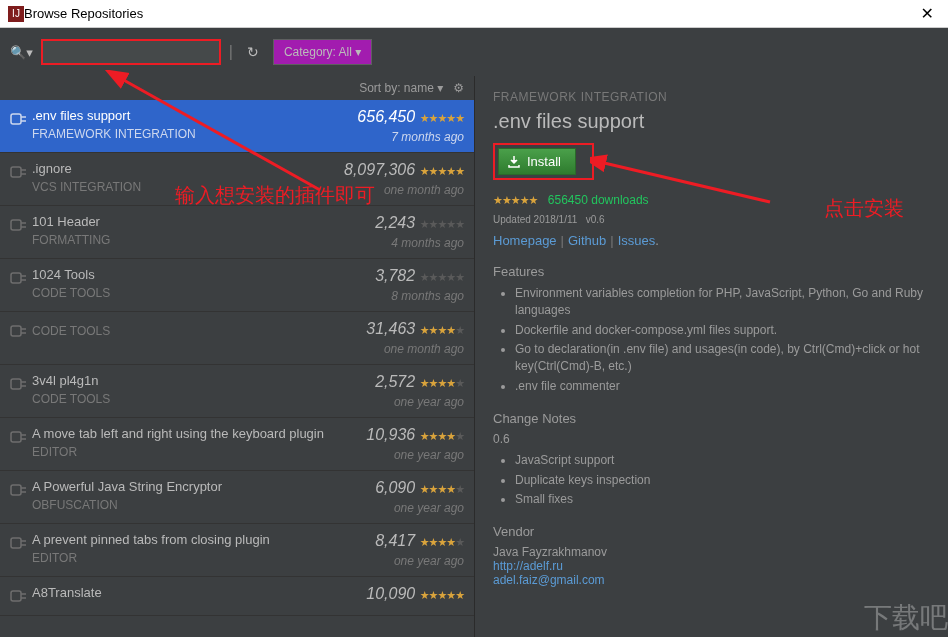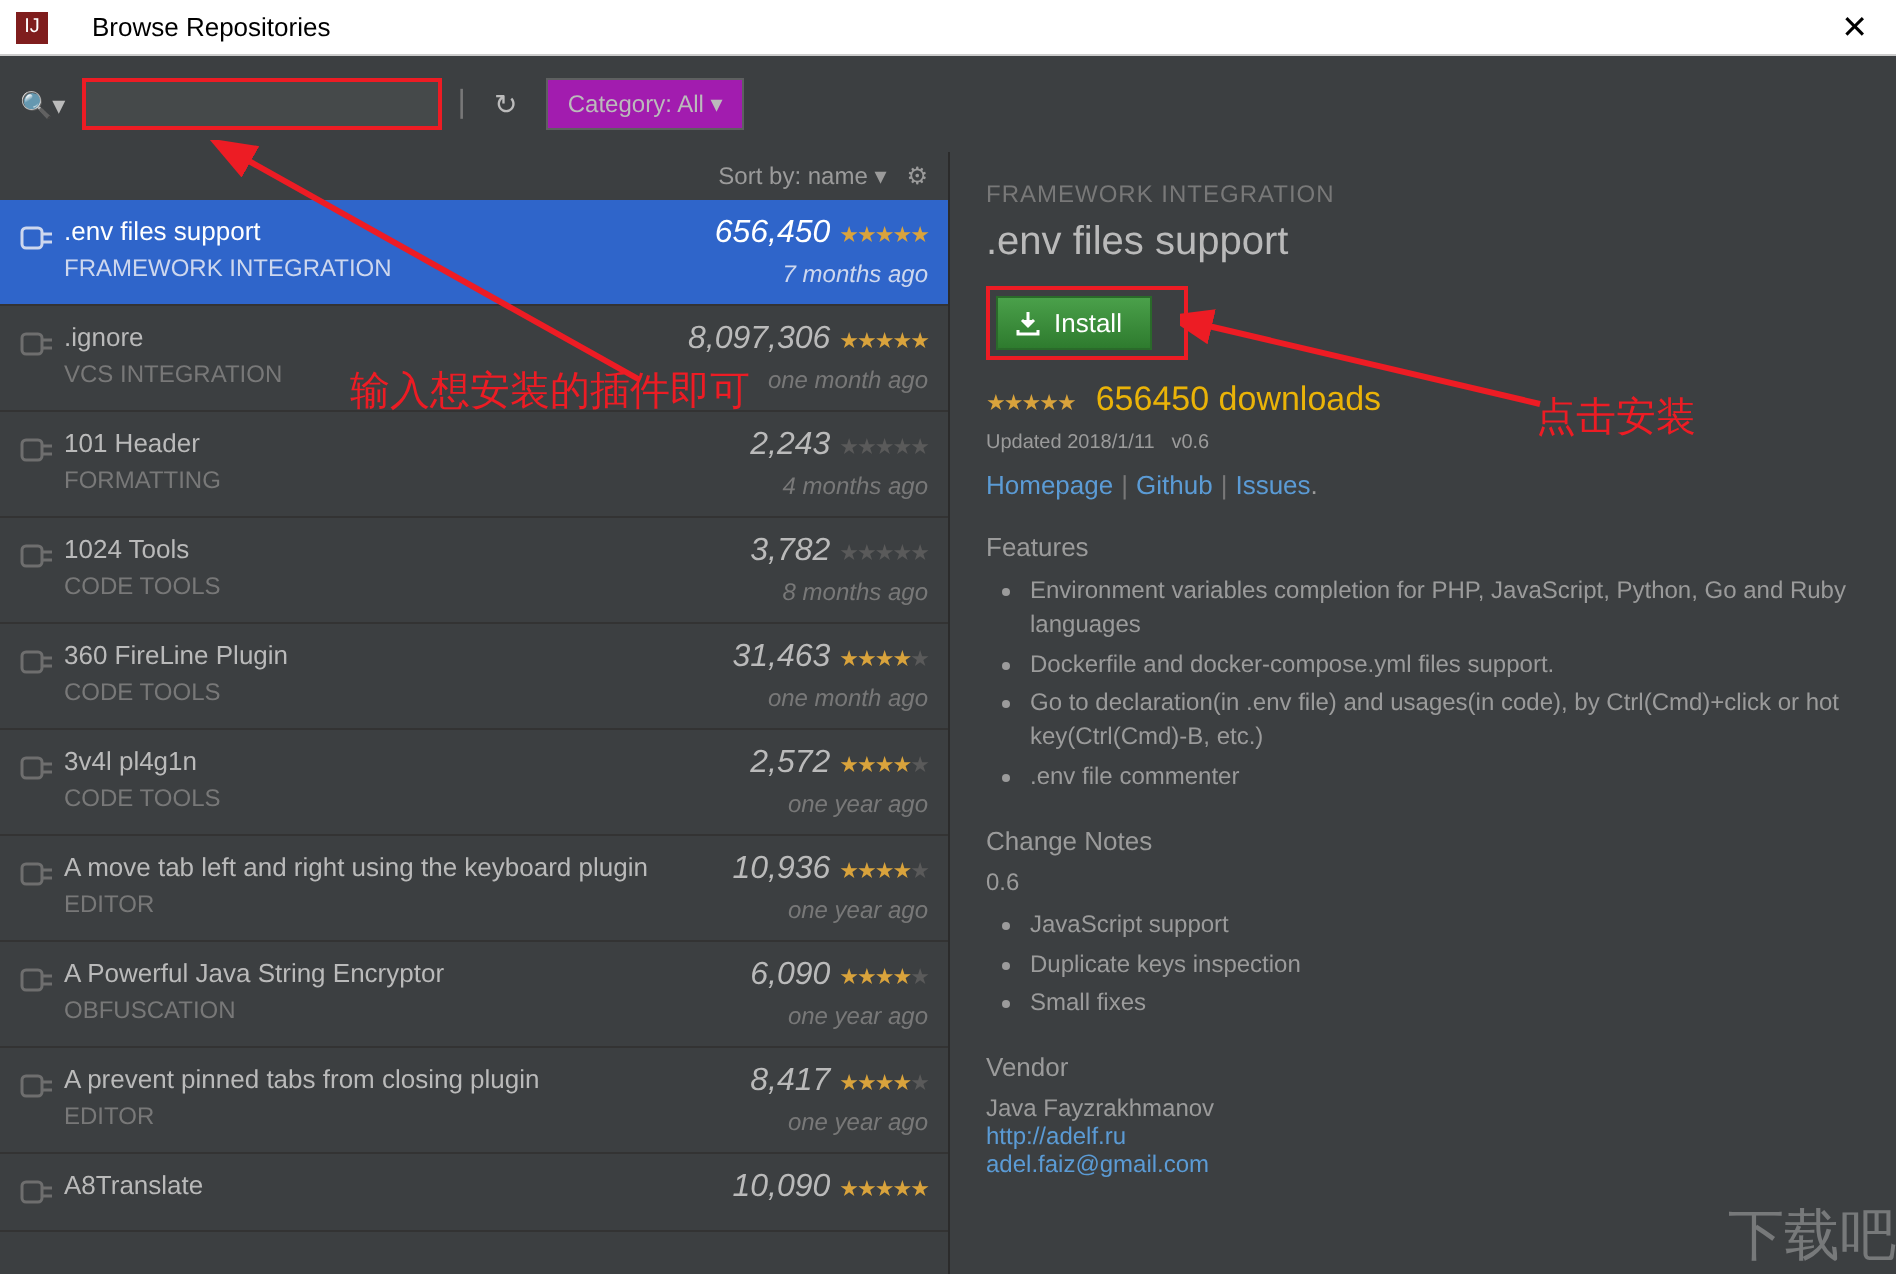--- a/index.html
+++ b/index.html
@@ -1,18 +1,18 @@
 <!DOCTYPE html>
 <html><head>
 <meta charset="utf-8">
 <style>
 * { margin: 0; padding: 0; box-sizing: border-box; }
 body { font-family: "Segoe UI", Arial, sans-serif; background: #2b2b2b; width: 948px; height: 637px; overflow: hidden; position: relative; }
 .titlebar { background: #fff; height: 28px; display: flex; align-items: center; padding: 0 8px; border-bottom: 1px solid #ccc; }
-.titlebar-icon { width: 16px; height: 16px; background: #7f1d1d; margin-right: 22px; display: inline-flex; align-items: center; justify-content: center; font-size: 10px; color: #fff; }
+.titlebar-icon { width: 16px; height: 16px; background: #7f1d1d; margin-right: 0; display: inline-flex; align-items: center; justify-content: center; font-size: 10px; color: #fff; }
 .titlebar-text { font-size: 13px; color: #000; flex: 1; }
 .titlebar-close { font-size: 16px; cursor: pointer; padding: 0 6px; }
 .content { background: #3c3f41; height: 609px; display: flex; flex-direction: column; }
 .toolbar { height: 48px; display: flex; align-items: center; padding: 8px 10px; gap: 8px; }
 .search-icon { color: #bbb; font-size: 13px; }
 .search-input { width: 180px; height: 26px; background: #45494a; border: 1px solid #5e6060; color: #bbb; padding: 0 6px; font-size: 12px; }
 .red-box { border: 2px solid #ed1c24; }
 .refresh-btn { width: 24px; height: 24px; color: #bbb; display: flex; align-items: center; justify-content: center; cursor: pointer; font-size: 14px; }
 .category-btn { height: 26px; background: #a21caf; border: 1px solid #5e6060; color: #bbb; padding: 0 10px; font-size: 12px; display: flex; align-items: center; gap: 4px; cursor: pointer; }
 .main { display: flex; flex: 1; overflow: hidden; }
@@ -36,21 +36,21 @@
 .item.selected .item-date { color: #cdd7ee; }
 .stars { display: inline-block; letter-spacing: -1px; font-size: 11px; }
 .star-on { color: #d9a33c; }
 .star-off { color: #5a5a5a; }
 .right-pane { flex: 1; padding: 14px 18px; color: #bbb; overflow-y: auto; position: relative; }
 .rcat { color: #787878; font-size: 12px; letter-spacing: 0.5px; }
 .rname { color: #bababa; font-size: 20px; margin: 6px 0 10px; }
 .install-btn { background: #3a8f3a; background: linear-gradient(#4aa04a,#2e7b2e); border: 1px solid #2a6a2a; color: #fff; padding: 5px 14px 5px 8px; font-size: 13px; display: inline-flex; align-items: center; gap: 6px; cursor: pointer; }
 .install-wrap { display: inline-block; padding: 3px 16px 3px 3px; }
 .rstars { margin-top: 10px; }
-.rdownloads { color: #eab308; font-size: 17px; margin-left: 6px; }
+.rdownloads { color: #22c55e; font-size: 12px; margin-left: 6px; }
 .rupdated { color: #9b9b9b; font-size: 10px; margin-top: 6px; }
 .rlinks { margin-top: 8px; font-size: 13px; }
 .rlinks a, .link { color: #5b9bd5; text-decoration: none; cursor: pointer; }
 .rsep { color: #787878; margin: 0 4px; }
 .section-h { color: #9b9b9b; font-size: 13px; margin-top: 16px; margin-bottom: 6px; }
 .section-b { color: #9b9b9b; font-size: 12px; }
 .section-b ul { padding-left: 22px; }
 .section-b li { margin: 3px 0; line-height: 1.4; }
 .section-text { color: #9b9b9b; font-size: 12px; }
 .annot { position: absolute; color: #ed1c24; font-size: 20px; pointer-events: none; font-family: "Microsoft YaHei", sans-serif; }
@@ -153,21 +153,20 @@
           </div>
           <div class="item">
             <div class="plug-icon">
               <svg viewBox="0 0 18 18">
                 <rect x="1" y="4" width="10" height="10" rx="2" fill="none" stroke="#6e6e6e" stroke-width="1.5"></rect>
                 <line x1="11" y1="7" x2="16" y2="7" stroke="#6e6e6e" stroke-width="1.5"></line>
                 <line x1="11" y1="11" x2="16" y2="11" stroke="#6e6e6e" stroke-width="1.5"></line>
               </svg>
             </div>
             <div class="item-main">
-              <div class="item-name">360 FireLine Plugin</div>
               <div class="item-cat">CODE TOOLS</div>
             </div>
             <div class="item-right">
               <div><span class="item-dl">31,463</span> <span class="stars"><span class="star-on">★</span><span class="star-on">★</span><span class="star-on">★</span><span class="star-on">★</span><span class="star-off">★</span></span></div>
               <div class="item-date">one month ago</div>
             </div>
           </div>
           <div class="item">
             <div class="plug-icon">
               <svg viewBox="0 0 18 18">
@@ -320,15 +319,15 @@
 <div class="annot" style="left:175px;top:182px">输入想安装的插件即可</div>
 
 <svg class="arrow" style="left:590px;top:152px" width="200" height="70">
   <defs>
       <marker id="ah2" markerWidth="10" markerHeight="10" refX="2" refY="3" orient="auto">
         <path d="M0,0 L0,6 L8,3 z" fill="#ed1c24"></path>
       </marker>
     </defs>
   <line x1="180" y1="50" x2="10" y2="10" stroke="#ed1c24" stroke-width="3" marker-end="url(#ah2)"></line>
 </svg>
-<div class="annot" style="left:768px;top:195px">点击安装</div>
+<div class="annot" style="left:824px;top:195px">点击安装</div>
 
 <div class="watermark">下载吧</div>
 
 </body></html>

